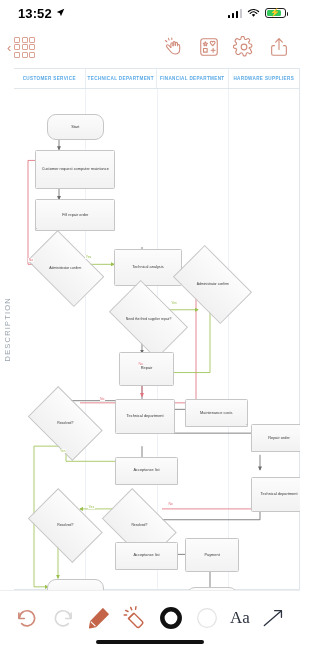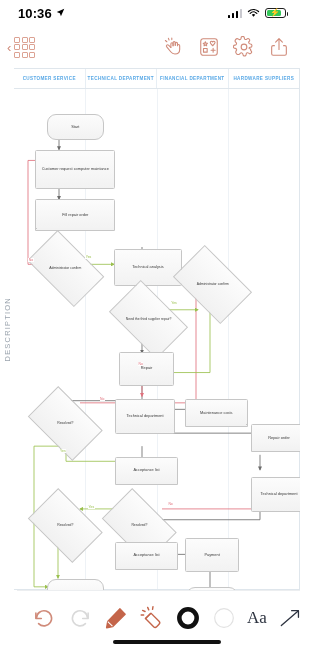--- a/index.html
+++ b/index.html
@@ -99,36 +99,36 @@
      border:.7px solid #c6c6c6;
      transform:rotate(45deg);}
   .dia .tx{position:absolute;inset:0;display:flex;align-items:center;justify-content:center;
      text-align:center;font-size:3.4px;line-height:1.2;color:#3b3b3b;padding:0 2px;
      box-sizing:border-box;}
   .elbl{position:absolute;font-size:3.4px;background:#fff;padding:0 .5px;}
   .elbl.y{color:#9ac04e;}
   .elbl.n{color:#e0707c;}
   
   .bottombar{
-    position:absolute;left:17px;bottom:0;width:300px;height:60px;background:#fff;
+    position:absolute;left:0;bottom:0;width:300px;height:60px;background:#fff;
     border-top:1px solid #eceef0;
     display:flex;align-items:center;justify-content:space-between;
     padding:0 14px 6px;box-sizing:border-box;
   }
   .bicon{width:26px;height:26px;display:block;}
   .homebar{position:absolute;left:50%;transform:translateX(-50%);bottom:6px;
            width:108px;height:4px;border-radius:2px;background:#111;}
   .aa{font-size:17px;color:#2d3340;font-family:"Liberation Serif",serif;}
 </style>
 </head>
 <body>
 
 <div class="statusbar">
   <div class="sb-time">
-    <span>10:36</span>
+    <span>13:52</span>
     <span class="sb-loc">
       <svg width="9" height="9" viewBox="0 0 12 12">
           <path d="M11 1 1 5.4l4.1 1.5L6.6 11z" fill="#000"></path>
         </svg>
     </span>
   </div>
   <div class="sb-right">
     <span class="bars">
         <i></i>
         <i></i>

